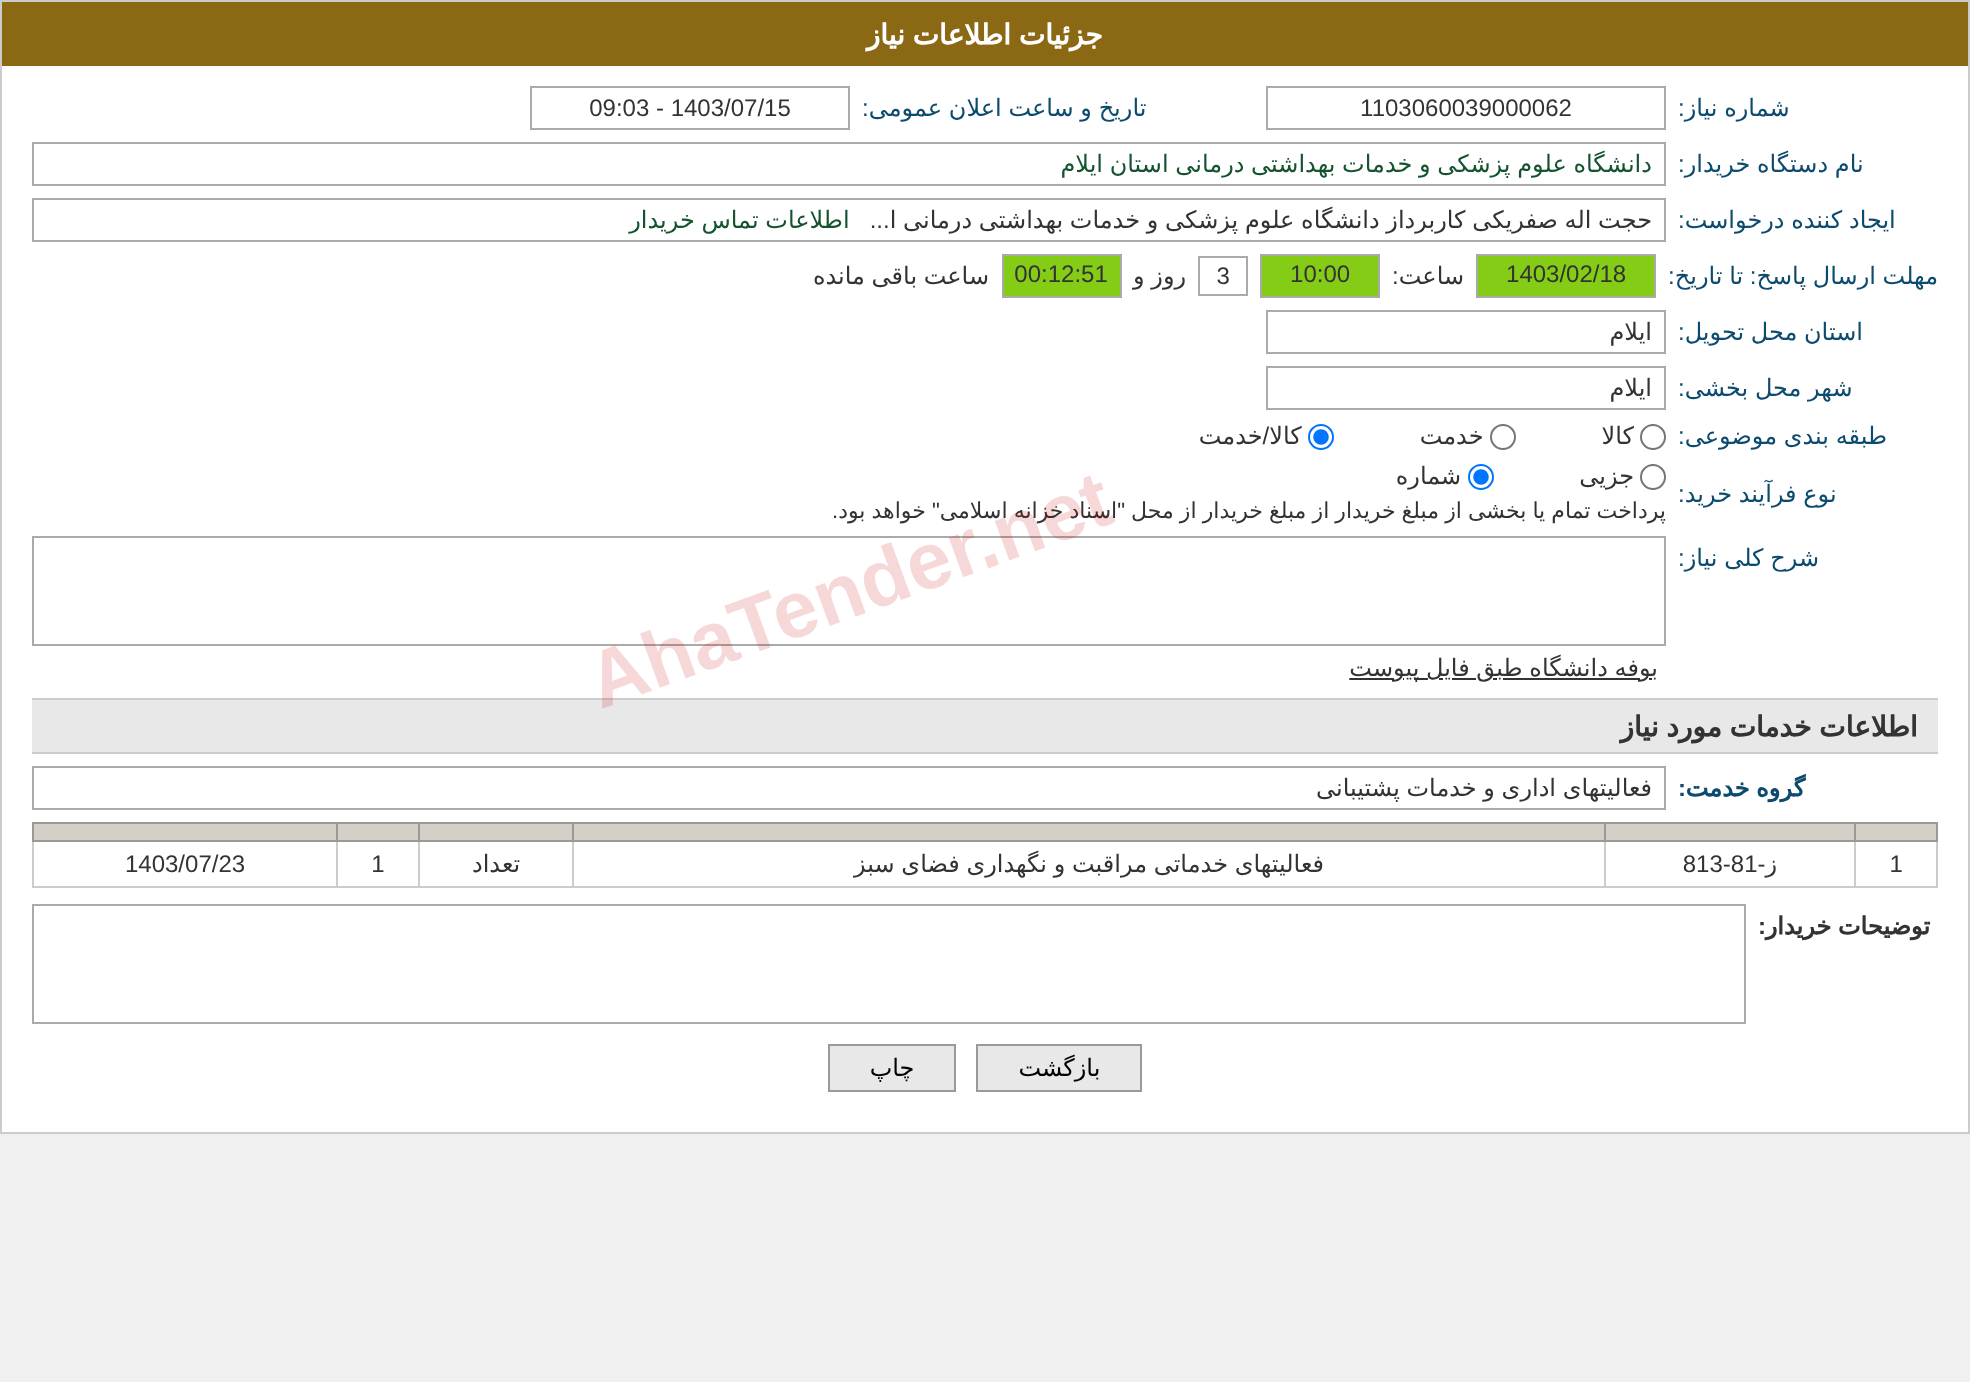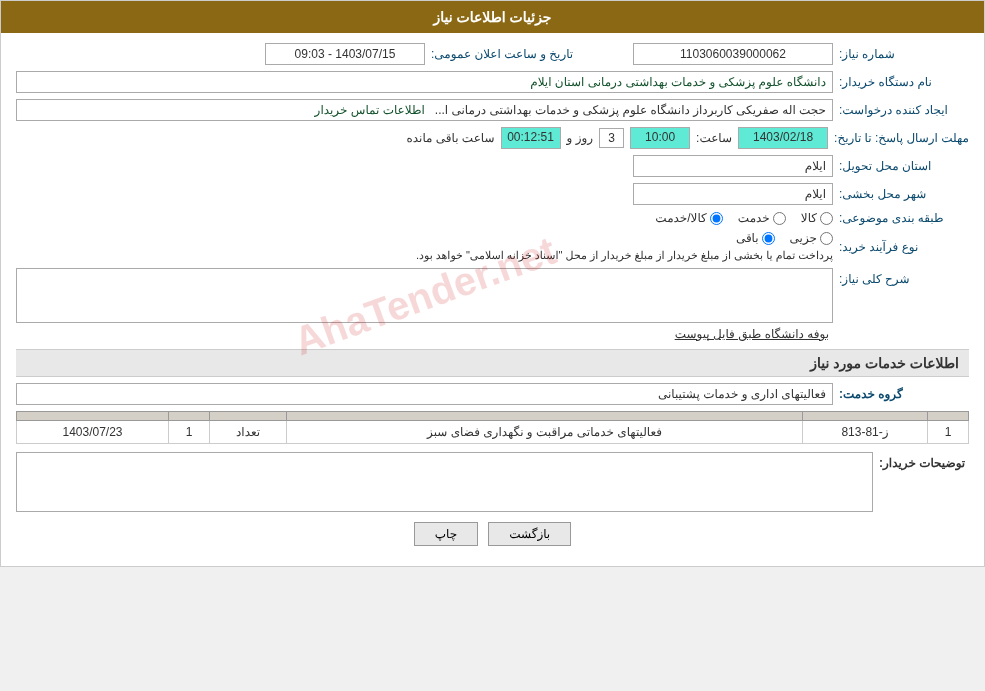--- a/index.html
+++ b/index.html
@@ -51,34 +51,35 @@
       min-height: 22px;
       flex: 1;
     }
     .link-blue {
       color: #14532d;
       cursor: pointer;
     }
     .small-box {
       border: 1px solid #aaa;
       padding: 2px 5px;
-      background: #5eead4;
+      background: #84cc16;
       min-height: 22px;
       min-width: 60px;
       text-align: center;
     }
     .radio-group {
       display: flex;
       gap: 15px;
       align-items: center;
     }
     .radio-item {
       display: flex;
       align-items: center;
       gap: 3px;
+      margin-left: 28px;
     }
     .section-title {
       background: #e8e8e8;
       border-top: 1px solid #ccc;
       border-bottom: 1px solid #ccc;
       padding: 5px 10px;
       font-weight: bold;
       font-size: 14px;
       margin: 8px 0 6px 0;
     }
@@ -239,21 +240,21 @@
       <div class="info-row">
         <span class="label">نوع فرآیند خرید:</span>
         <div style="display:flex; flex-direction:column; gap:4px; flex:1;">
           <div class="radio-group">
             <div class="radio-item">
               <input type="radio" name="purchase" style="">
               <span>جزیی</span>
             </div>
             <div class="radio-item">
               <input type="radio" name="purchase" checked="" style="">
-              <span>باقی</span>
+              <span>شماره</span>
             </div>
           </div>
           <div class="notice-text">پرداخت تمام یا بخشی از مبلغ خریدار از مبلغ خریدار از محل "اسناد خزانه اسلامی" خواهد بود.</div>
         </div>
       </div>
 
       <div style="display:flex; align-items:flex-start; gap:6px; margin-bottom:6px;">
         <span class="label" style="padding-top:4px; font-weight:normal;">شرح کلی نیاز:</span>
         <div style="flex:1; position:relative;">
           <div class="watermark-area">

